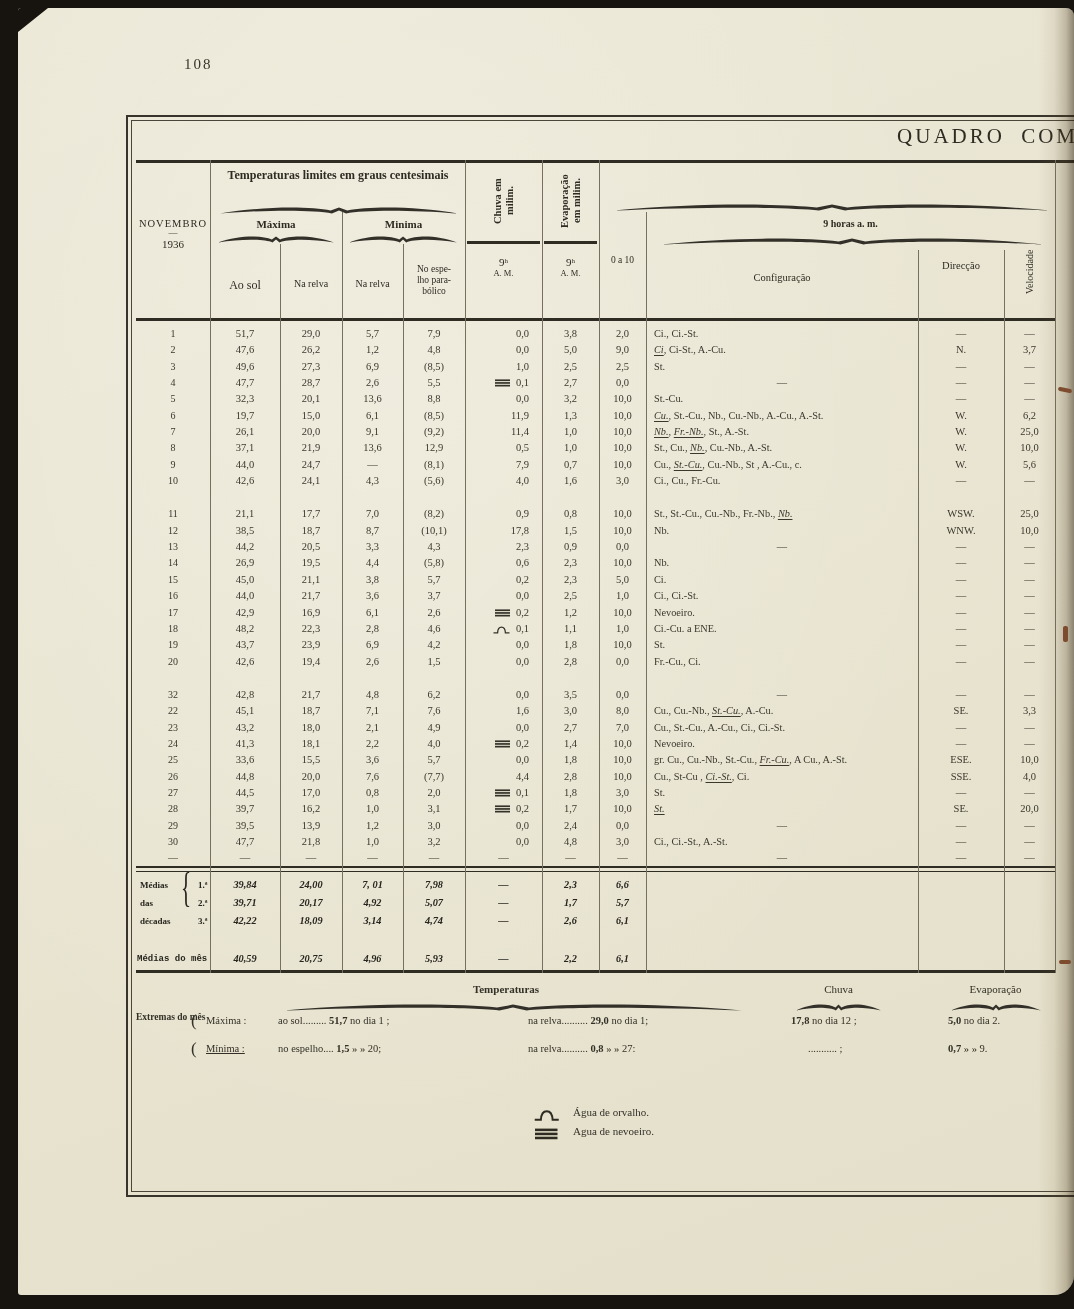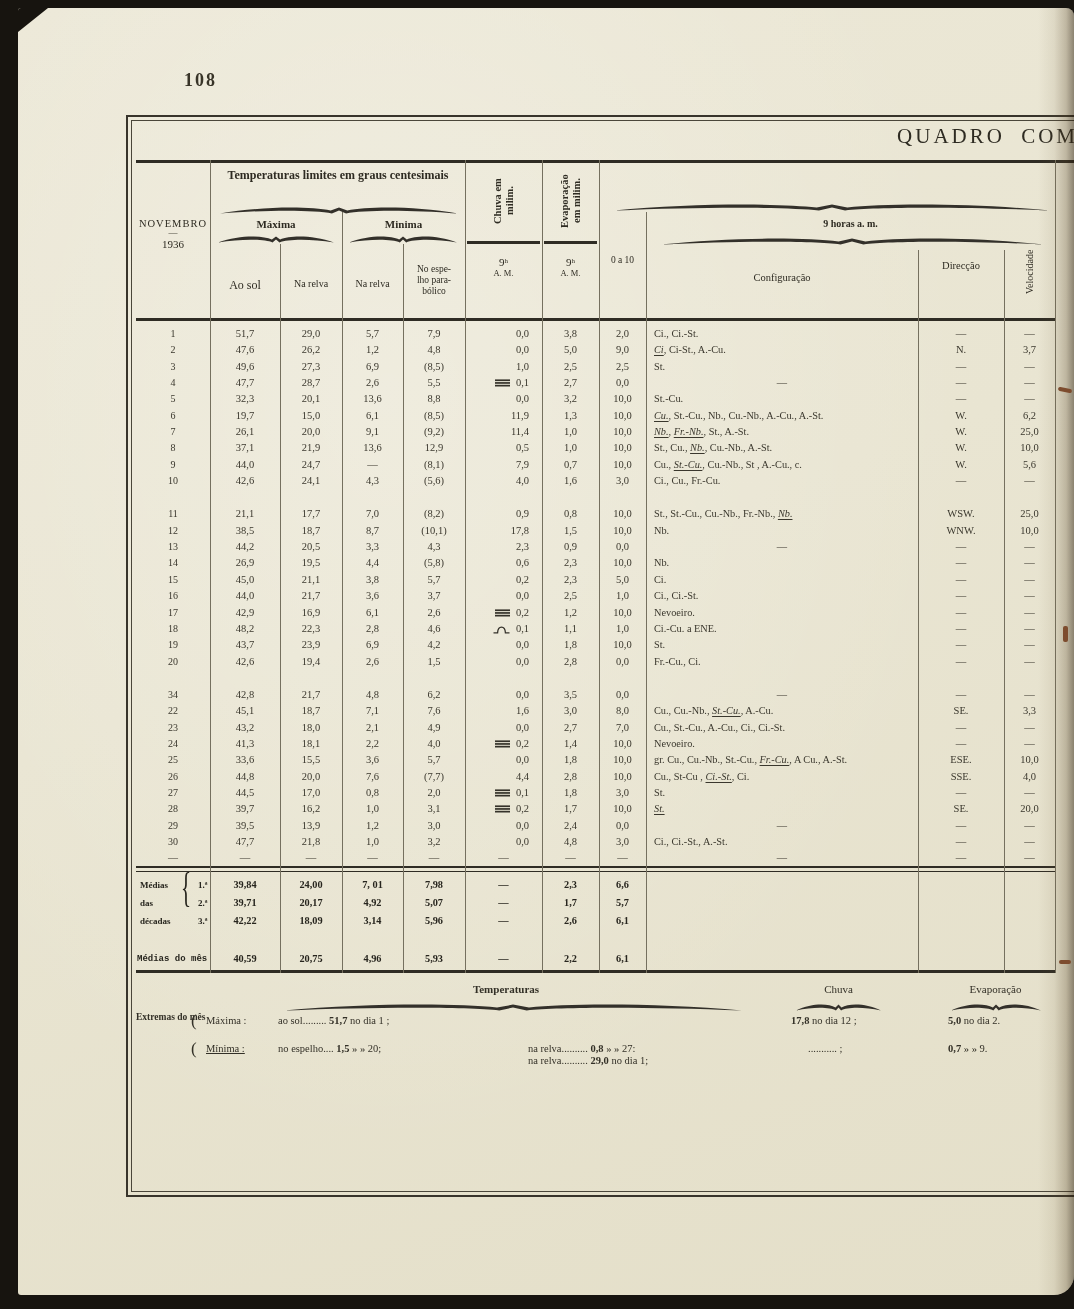--- a/index.html
+++ b/index.html
@@ -8,21 +8,21 @@
   .paper{position:absolute;left:18px;top:8px;width:1056px;height:1287px;
          background:
            radial-gradient(ellipse at 35% 30%, rgba(255,255,255,0.25), rgba(0,0,0,0) 60%),
            linear-gradient(160deg,#ece8d7 0%,#e9e5d2 45%,#e4dfc9 100%);
          border-radius:3px 8px 20px 3px;overflow:hidden;}
   .corner-wedge{position:absolute;left:0;top:0;width:30px;height:24px;background:#17140f;
          clip-path:polygon(0 0,100% 0,0 100%);}
   .binding{position:absolute;right:0;top:0;bottom:0;width:36px;z-index:8;
          background:linear-gradient(to right,rgba(0,0,0,0) 0%,rgba(110,90,55,0.10) 45%,rgba(80,60,30,0.28) 78%,rgba(45,32,14,0.5) 100%);}
   .stitch{position:absolute;background:#7d4c2e;z-index:9;border-radius:2px;}
-  .page-number{position:absolute;left:166px;top:62px;font-size:18px;letter-spacing:2px;color:#383428;font-weight:bold;}
+  .page-number{position:absolute;left:166px;top:48px;font-size:15px;letter-spacing:2px;color:#383428;}
   .frame{position:absolute;left:108px;top:107px;width:1000px;height:1078px;border:2px solid #38342b;z-index:1;}
   .frame::after{content:"";position:absolute;inset:3px;border:1px solid #4a463a;}
   .quadro-title{position:absolute;left:640px;top:116px;width:420px;text-align:right;z-index:2;
          font-size:21px;letter-spacing:3px;color:#2e2b22;word-spacing:8px;}
   .table{position:absolute;left:118px;top:152px;width:920px;height:813px;z-index:3;font-size:10.5px;}
   .rule{position:absolute;background:#2f2c24;left:0;}
   .vline{position:absolute;width:1px;background:#75705f;}
   
   .thead{position:absolute;left:0;top:0;width:919px;height:158px;}
   .hd{position:absolute;text-align:center;color:#2e2b22;}
@@ -41,21 +41,21 @@
   .c.num{text-align:center;}
   .c.rain{display:flex;justify-content:flex-end;align-items:center;padding-right:13px;box-sizing:border-box;}
   .c.rain .symwrap{margin-right:6px;display:inline-flex;align-items:center;color:#35322a;}
   .c.cfg{text-align:left;padding-left:8px;font-size:10.3px;box-sizing:border-box;}
   .c.cfg.dash{text-align:center;padding-left:0;}
   .u{font-style:italic;text-decoration:underline;text-underline-offset:2px;}
   
   .medias{position:absolute;left:0;top:706px;width:919px;height:125px;color:#27251e;}
   .mrow{display:grid;grid-template-columns:74px 70px 62px 61px 62px 77px 57px 47px 272px 86px 51px;
         height:18px;line-height:18px;font-weight:bold;font-size:10.3px;position:absolute;left:0;width:919px;}
-  .mrow .c{text-align:center;}
+  .mrow .c{text-align:center;font-style:italic;}
   .medias-label{position:absolute;left:2px;top:10px;width:72px;font-weight:bold;font-size:9px;color:#27251e;}
   .medias-label .lrow{height:18px;line-height:18px;display:flex;}
   .medias-label .word{width:44px;text-align:left;padding-left:2px;}
   .medias-label .dec{margin-left:14px;}
   .big-brace{position:absolute;left:40px;top:-3px;font-size:42px;transform:scaleX(0.5);color:#27251e;font-weight:normal;}
   .mes-label{position:absolute;left:1px;top:84px;height:18px;line-height:18px;font-weight:bold;font-size:9px;white-space:nowrap;font-family:Liberation Mono, monospace;}
   
   .extremas{position:absolute;left:118px;top:973px;width:919px;height:100px;z-index:3;font-size:10.5px;color:#333027;}
   .ex{position:absolute;white-space:nowrap;}
   .ex .v{font-weight:bold;}
@@ -478,21 +478,21 @@
             <span class="symwrap"></span>
             <span class="rv">0,0</span>
           </div>
           <div class="c num">2,8</div>
           <div class="c num">0,0</div>
           <div class="c cfg">Fr.-Cu., Ci.</div>
           <div class="c num">—</div>
           <div class="c num">—</div>
         </div>
         <div class="trow gap">
-          <div class="c day">34</div>
+          <div class="c day">32</div>
           <div class="c num">42,8</div>
           <div class="c num">21,7</div>
           <div class="c num">4,8</div>
           <div class="c num">6,2</div>
           <div class="c rain">
             <span class="symwrap"></span>
             <span class="rv">0,0</span>
           </div>
           <div class="c num">3,5</div>
           <div class="c num">0,0</div>
@@ -718,21 +718,21 @@
             <div class="c num">5,7</div>
             <div class="c "></div>
             <div class="c "></div>
             <div class="c "></div>
           </div>
           <div class="mrow" style="top: 46px;">
             <div class="c "></div>
             <div class="c num">42,22</div>
             <div class="c num">18,09</div>
             <div class="c num">3,14</div>
-            <div class="c num">5,96</div>
+            <div class="c num">4,74</div>
             <div class="c num">—</div>
             <div class="c num">2,6</div>
             <div class="c num">6,1</div>
             <div class="c "></div>
             <div class="c "></div>
             <div class="c "></div>
           </div>
           <div class="mrow" style="top: 84px;">
             <div class="c "></div>
             <div class="c num">40,59</div>
@@ -799,21 +799,21 @@
     <div class="ex paren" style="left:55px;top:30px;">(</div>
     <div class="ex paren" style="left:55px;top:58px;">(</div>
     <div class="ex" style="left:70px;top:34px;font-family:Liberation Serif, serif;">Máxima :</div>
     <div class="ex" style="left:70px;top:62px;text-decoration:underline;">Mínima :</div>
 
     <div class="ex" style="left:142px;top:34px;">
       <span>ao sol.........</span>
       <span class="v">51,7</span>
       <span>no dia 1 ;</span>
     </div>
-    <div class="ex" style="left:392px;top:34px;margin-top:40px;">
+    <div class="ex" style="left:392px;top:34px;">
       <span>na relva..........</span>
       <span class="v">29,0</span>
       <span>no dia 1;</span>
     </div>
     <div class="ex" style="left:655px;top:34px;">
       <span class="v">17,8</span>
       <span>no dia 12 ;</span>
     </div>
     <div class="ex" style="left:812px;top:34px;">
       <span class="v">5,0</span>
@@ -833,18 +833,34 @@
     <div class="ex" style="left:672px;top:62px;">
       <span>...........</span>
       <span>;</span>
     </div>
     <div class="ex" style="left:812px;top:62px;">
       <span class="v">0,7</span>
       <span>» » 9.</span>
     </div>
   </div>
 
+  <div class="legend">
+    <div class="sym-slot" style="left:398px;top:8px;">
+        <svg width="25.5" height="13.5" viewBox="0 0 17 9">
+          <path d="M0.5 7.8 L4.6 7.8 Q4.9 2.1 8.5 2.1 Q12.1 2.1 12.4 7.8 L16.5 7.8" fill="none" stroke="currentColor" stroke-width="1.3"></path>
+        </svg>
+      </div>
+    <div class="ex" style="position:absolute;left:437px;top:6px;">Água de orvalho.</div>
+    <div class="sym-slot" style="left:399px;top:28px;">
+        <svg width="22.5" height="12" viewBox="0 0 15 8">
+          <rect x="0" y="0.4" width="15" height="1.7"></rect>
+          <rect x="0" y="3.1" width="15" height="1.7"></rect>
+          <rect x="0" y="5.8" width="15" height="1.7"></rect>
+        </svg>
+      </div>
+    <div class="ex" style="position:absolute;left:437px;top:25px;">Agua de nevoeiro.</div>
+  </div>
 
   <div class="binding"></div>
   <div class="stitch" style="right:2px;top:380px;width:14px;height:4px;transform:rotate(12deg);"></div>
   <div class="stitch" style="right:6px;top:618px;width:5px;height:16px;"></div>
   <div class="stitch" style="right:3px;top:952px;width:12px;height:4px;"></div>
 </div>
 
 </body></html>

